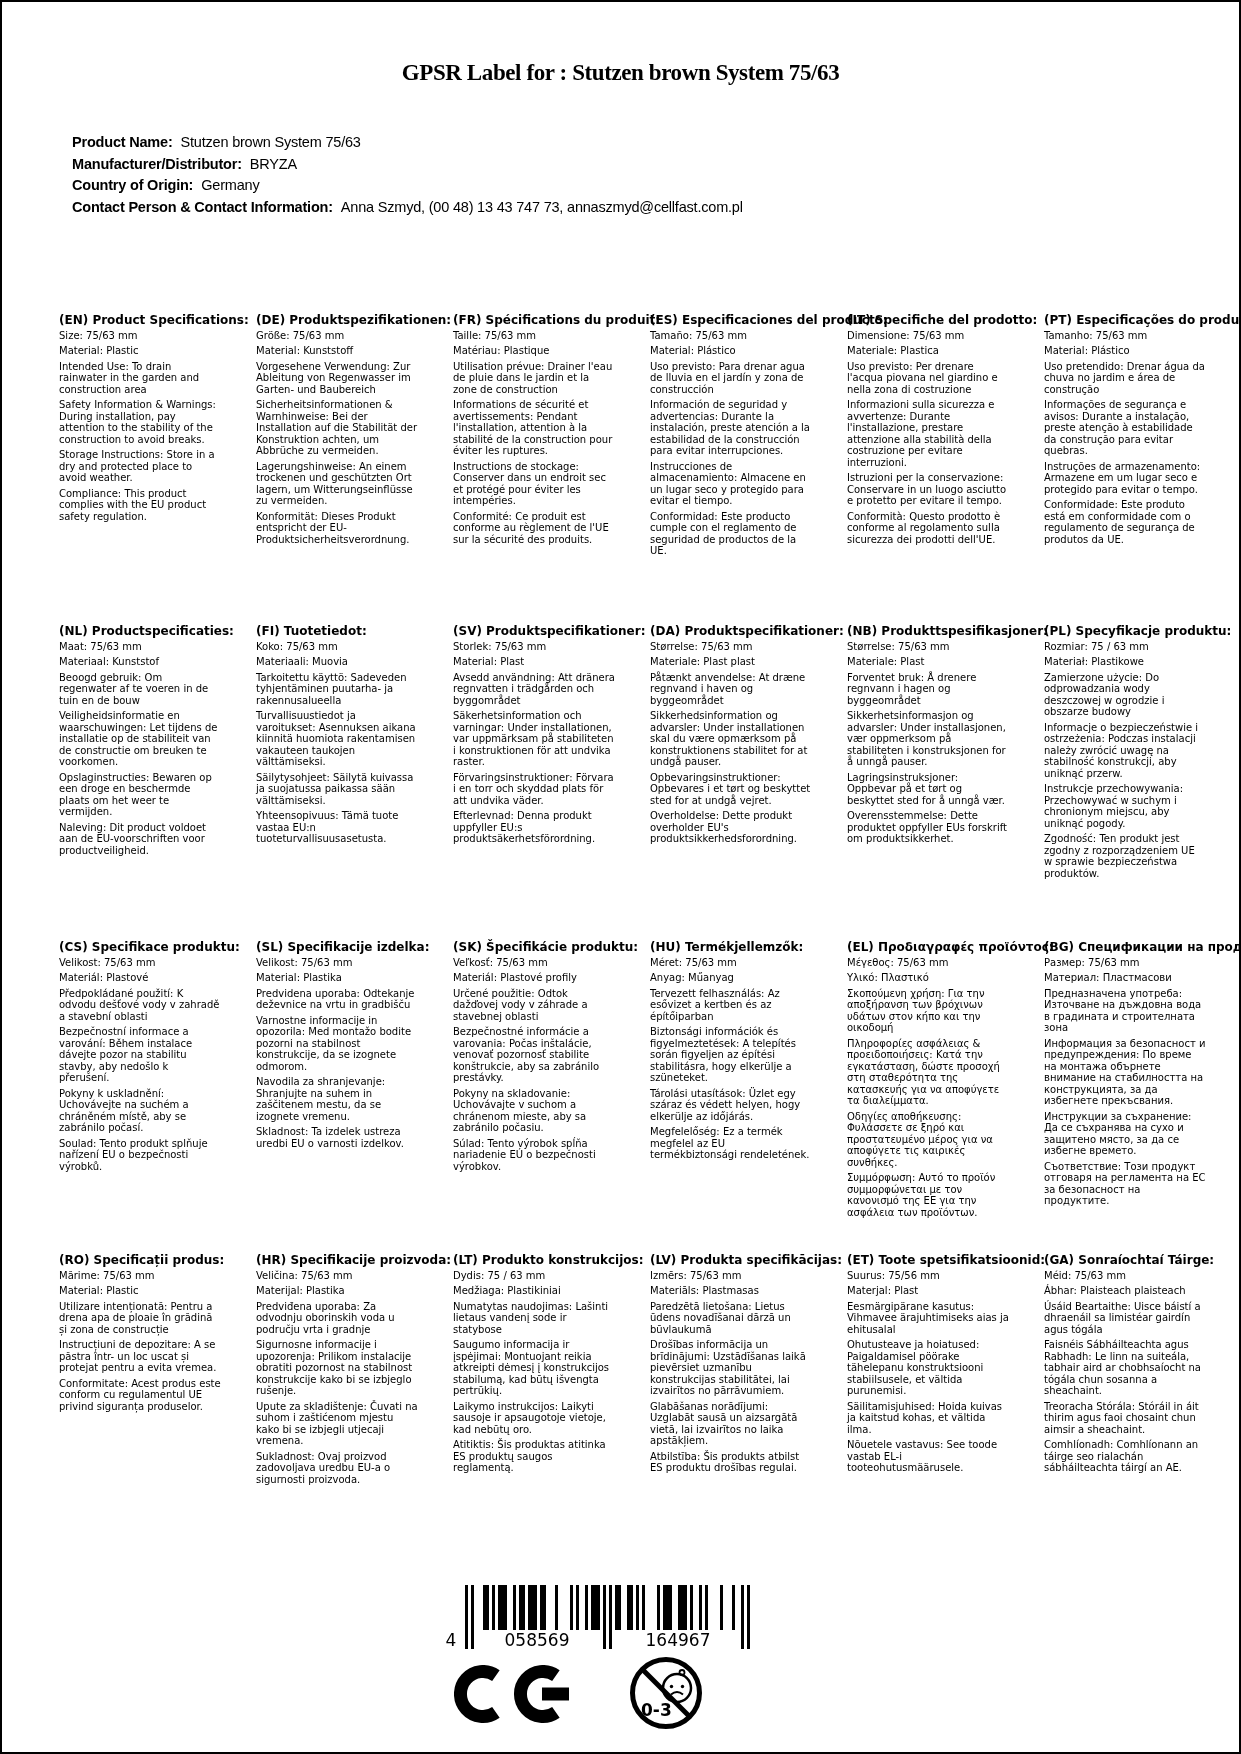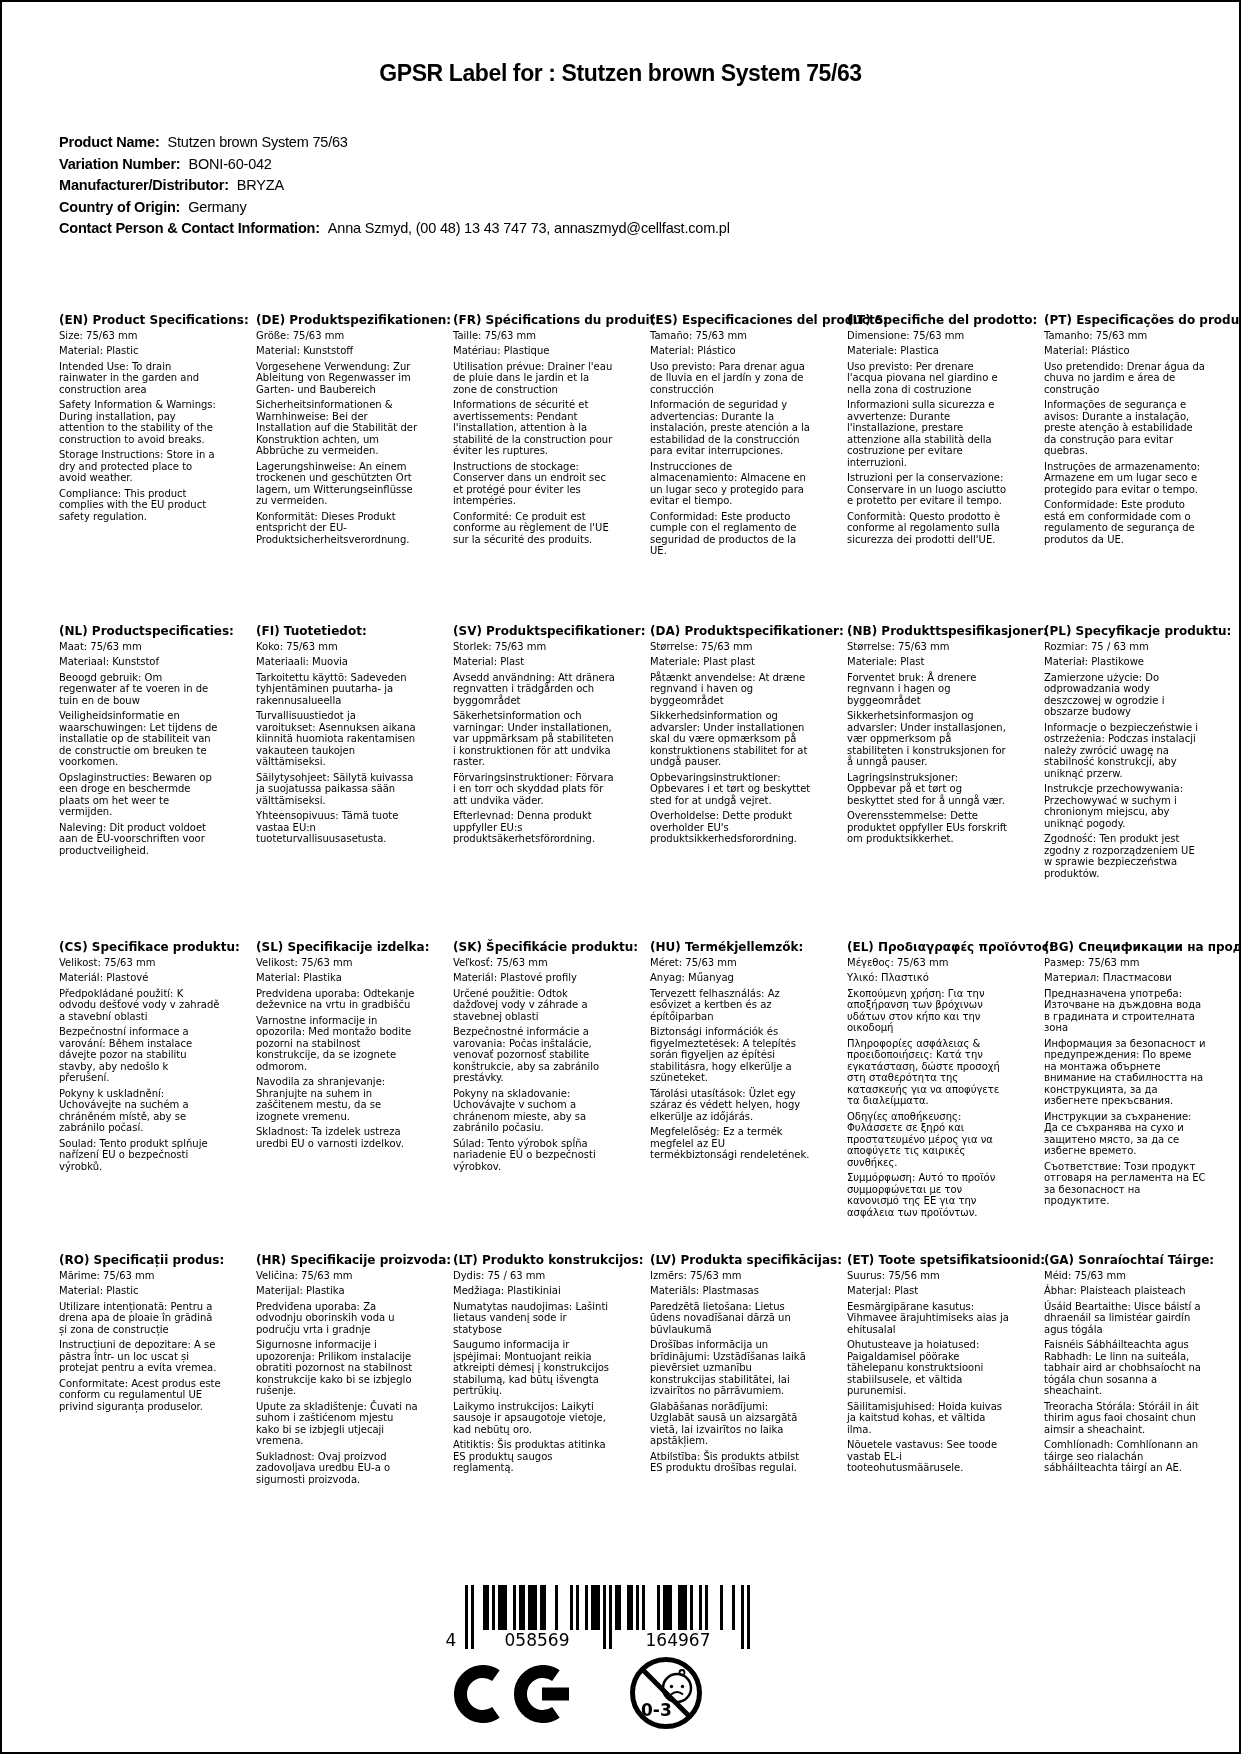--- a/index.html
+++ b/index.html
@@ -3,24 +3,24 @@
 <meta charset="utf-8">
 <style>
   html,body { margin:0; padding:0; background:#ffffff; }
   .page {
     position:relative; width:1241px; height:1754px; background:#fff;
     border:2px solid #000; box-sizing:border-box; color:#000; overflow:hidden;
     font-family:"DejaVu Sans", sans-serif;
   }
   .title {
     position:absolute; top:58px; left:0; width:100%; text-align:center;
-    font-family:Liberation Sans, sans-serif; font-weight:bold;
+    font-family:Liberation Serif, serif; font-weight:bold;
     font-size:23px; letter-spacing:-0.4px; margin:0;
   }
-  .product-info { position:absolute; left:57px; top:130px; font-family:"Liberation Sans", sans-serif; }
+  .product-info { position:absolute; left:70px; top:130px; font-family:"Liberation Sans", sans-serif; }
   .pi-row { line-height:21.5px; font-size:14.5px; letter-spacing:-0.2px; }
   .pi-label { font-weight:bold; margin-right:8px; }
   .spec-grid {
     position:absolute; left:57px; top:313px;
     display:grid; grid-template-columns:repeat(6,197px);
     grid-template-rows:311px 316px 313px auto;
   }
   .spec-block { width:162px; font-size:10px; line-height:11.5px; }
   .spec-block h3 { font-size:12px; font-weight:bold; white-space:nowrap; margin:0 0 3px 0; }
   .spec-block p { margin:0 0 4px 0; }
@@ -37,23 +37,20 @@
 
   <h1 class="title">GPSR Label for : Stutzen brown System 75/63</h1>
 
   <div class="product-info">
 
       <div class="pi-row">
         <span class="pi-label">Product Name:</span><span class="pi-value">Stutzen brown System 75/63</span>
       </div>
 
 
-      <div class="pi-row">
-        <span class="pi-label">Variation Number:</span><span class="pi-value">BONI-60-042</span>
-      </div>
 
       <div class="pi-row">
         <span class="pi-label">Manufacturer/Distributor:</span><span class="pi-value">BRYZA</span>
       </div>
 
       <div class="pi-row">
         <span class="pi-label">Country of Origin:</span><span class="pi-value">Germany</span>
       </div>
 
       <div class="pi-row">

